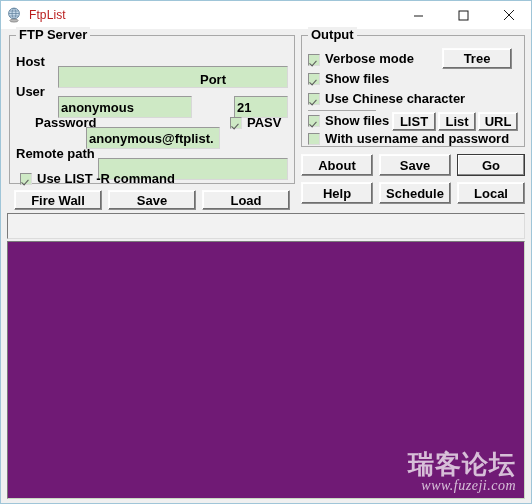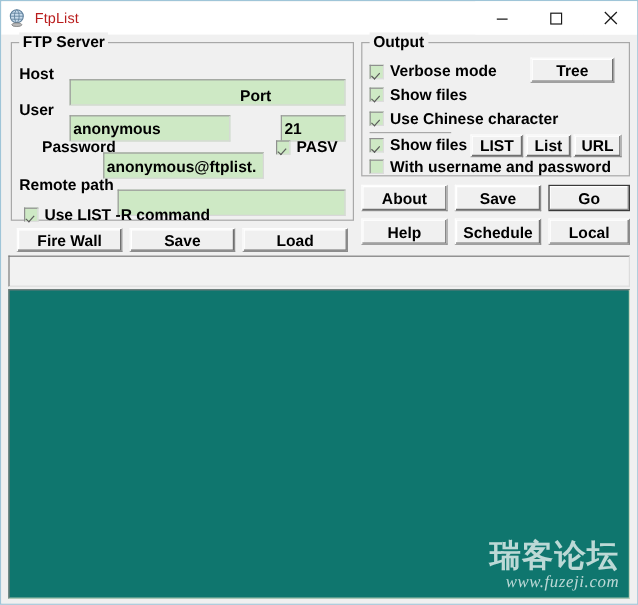--- a/index.html
+++ b/index.html
@@ -197,21 +197,21 @@
     background: #f2f2f2;
     border: 1px solid #7a7a7a;
     border-right-color: #dcdcdc;
     border-bottom-color: #dcdcdc;
     box-sizing: border-box;
   }
   .main-pane {
     position: absolute;
     left: 6px; top: 212px;
     width: 518px; height: 258px;
-    background: #0f766e;
+    background: #701a75;
     border: 1px solid #7a7a7a;
     border-right-color: #c8d8c2;
     border-bottom-color: #c8d8c2;
     box-sizing: border-box;
     overflow: hidden;
   }
 
   
   .watermark {
     position: absolute;

